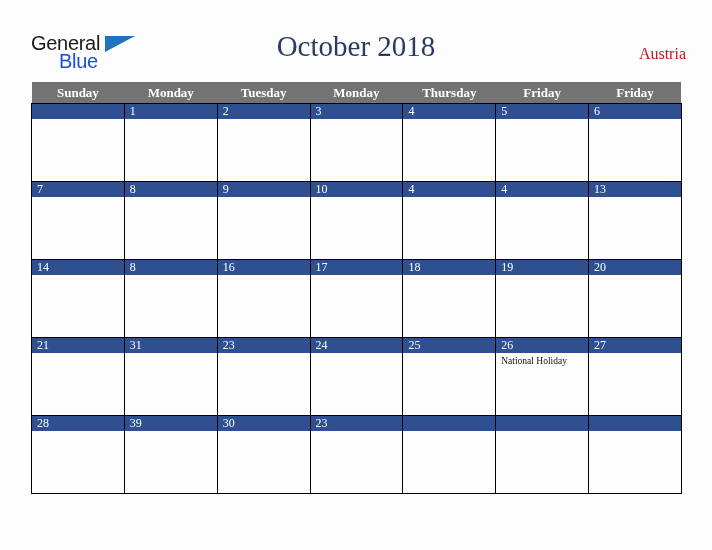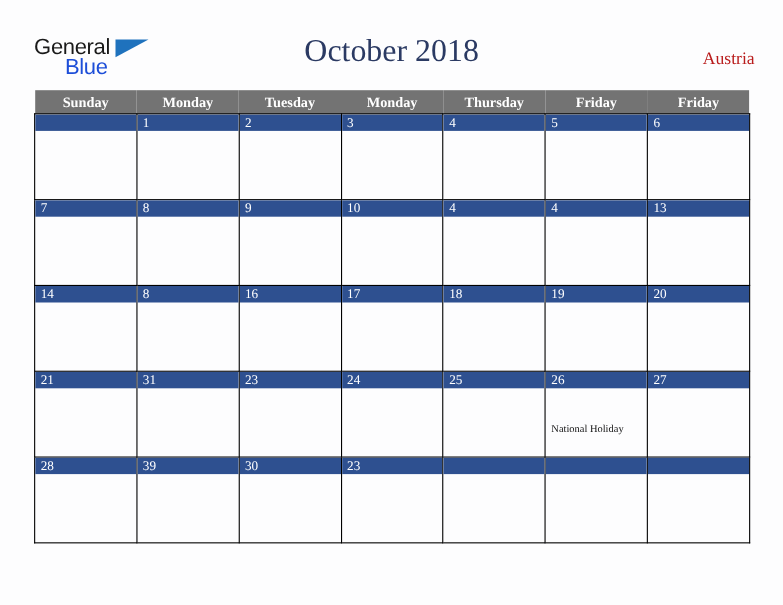--- a/index.html
+++ b/index.html
@@ -146,21 +146,20 @@
     font-family: "Liberation Serif", serif;
     font-size: 12px;
     line-height: 15px;
     padding-left: 5px;
     box-sizing: border-box;
     white-space: nowrap;
   }
   .daybar.empty { color: transparent; }
   .events {
     padding: 2px 4px 0 5px;
-    margin-top: 30px;
   }
   .event {
     font-family: "Liberation Serif", serif;
     font-size: 9.5px;
     line-height: 12px;
     color: #111111;
     white-space: nowrap;
     overflow: hidden;
   }
 </style>

